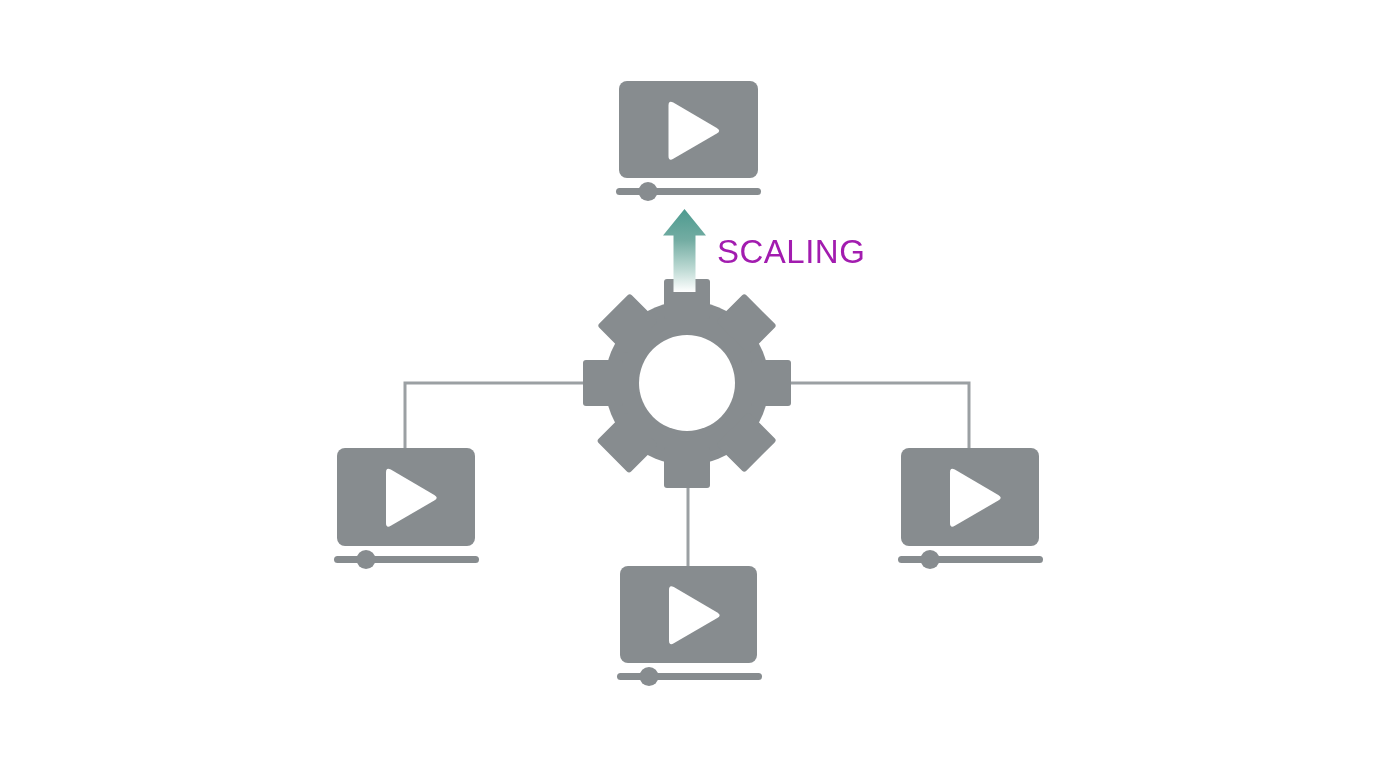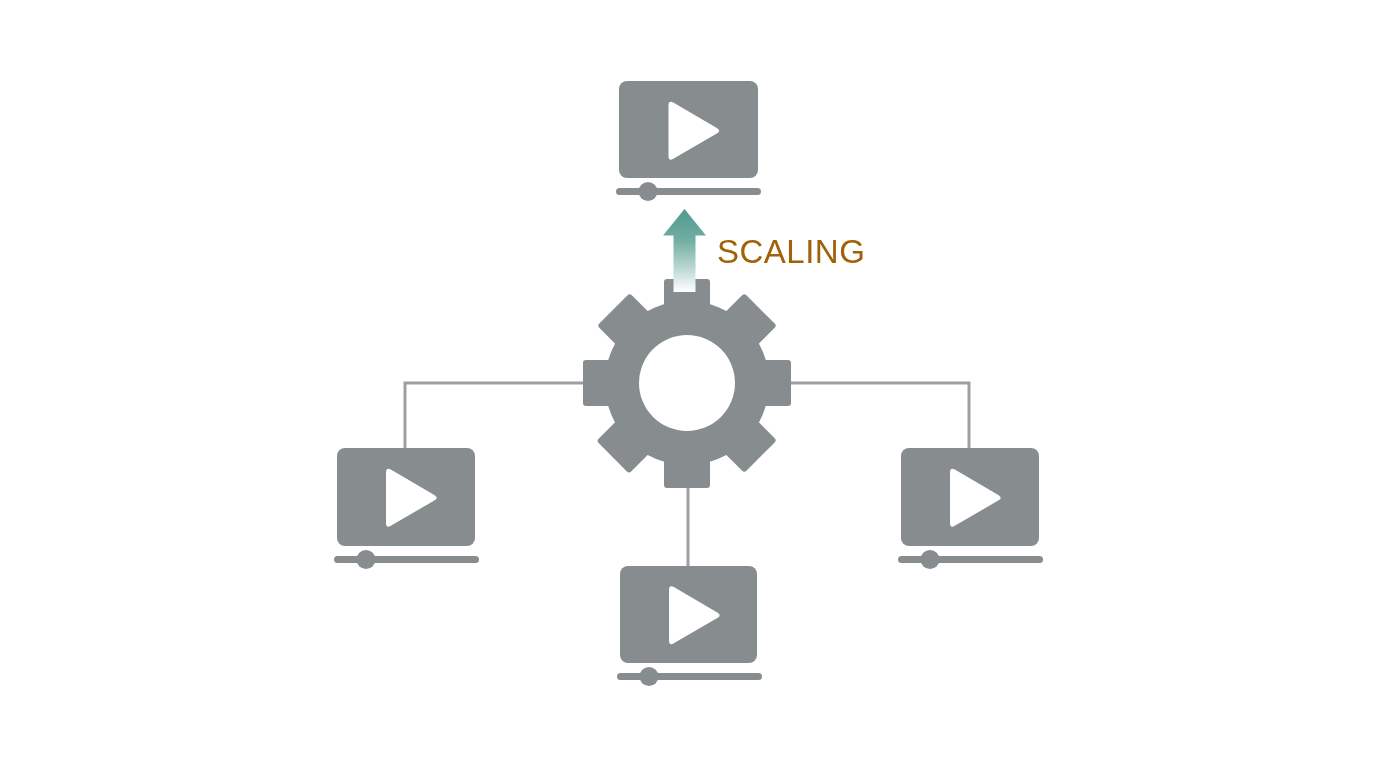--- a/index.html
+++ b/index.html
@@ -27,21 +27,21 @@
     display: block;
   }
   .scaling-label {
     position: absolute;
     left: 717px;
     top: 235px;
     font-family: "Liberation Sans", sans-serif;
     font-size: 33px;
     font-weight: 400;
     letter-spacing: 0.5px;
-    color: #a16207;
+    color: #a21caf;
     white-space: nowrap;
     line-height: 1;
     user-select: none;
   }
 </style>
 </head>
 <body>
 
 <div id="stage">
 

